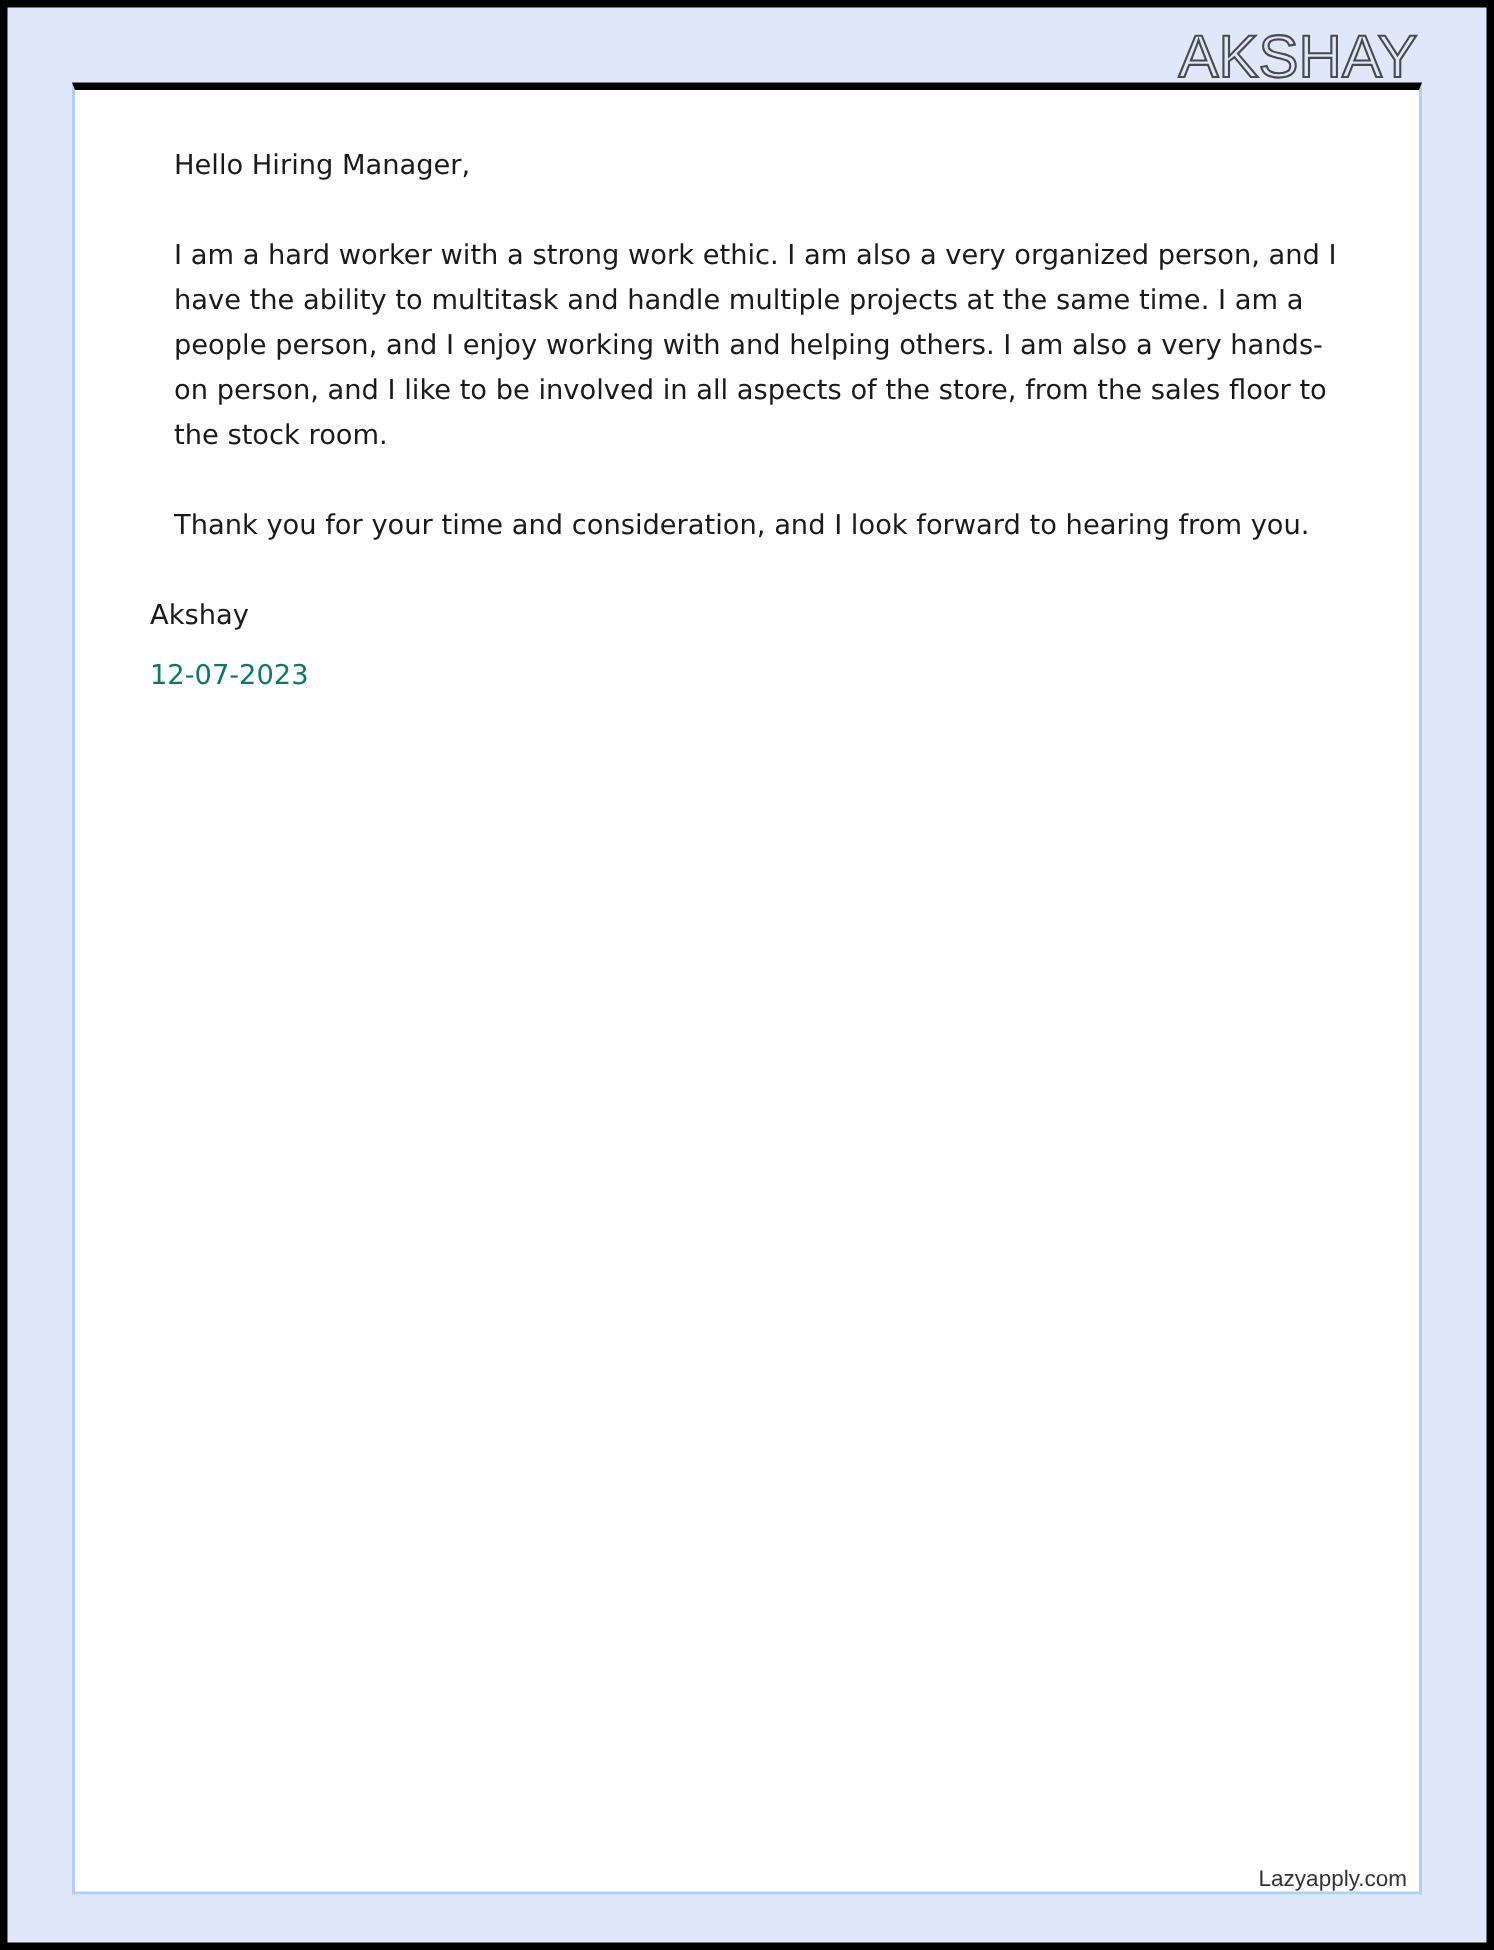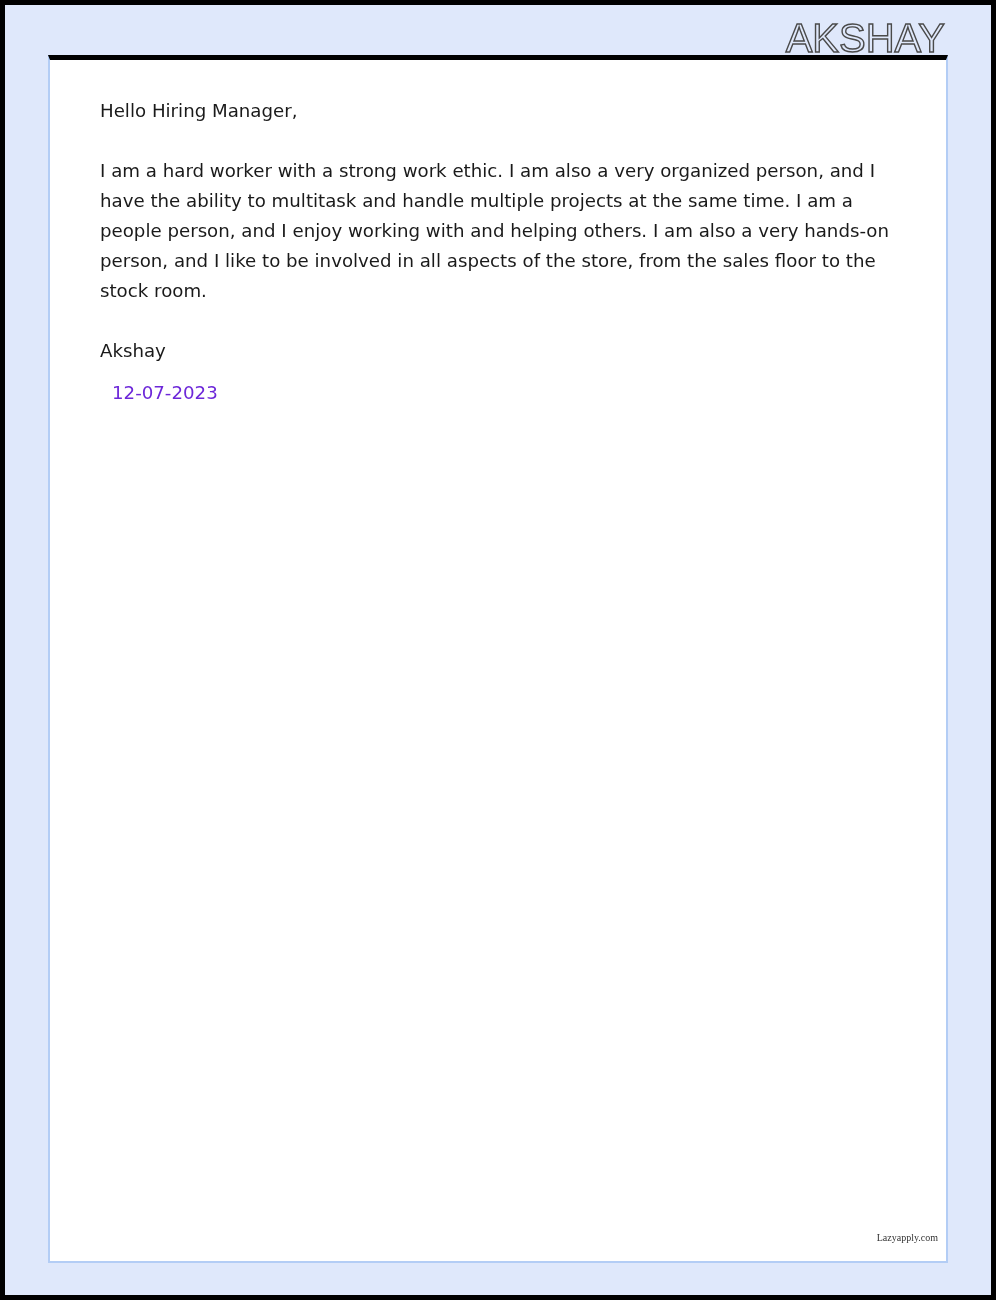--- a/index.html
+++ b/index.html
@@ -39,39 +39,40 @@
     }
     .letter-body {
       position: absolute;
       left: 50px;
       top: 36px;
       width: 800px;
       font-size: 18.2px;
       line-height: 30px;
       color: #1a1a1a;
     }
-    .letter-body p { margin: 0 0 30px 0; }
+    .letter-body p { margin: 0 0 30px 16px; }
     .letter-body p.signature { margin: 0 0 10px 0; }
-    .letter-body p.date { color: #6d28d9; margin: 12px; }
+    .letter-body p.date { color: #0f766e; margin: 0; }
     .footer-brand {
       position: absolute;
       right: 8px;
-      bottom: 15px;
-      font-size: 10px;
+      bottom: 0px;
+      font-size: 15px;
       line-height: 16px;
       color: #333;
-      font-family: Liberation Serif, serif;
+      font-family: Liberation Sans, sans-serif;
     }
   </style>
 </head>
 <body>
 
 <h1 class="name-heading">AKSHAY</h1>
 
 <div class="letter-card">
   <div class="letter-body">
     <p>Hello Hiring Manager,</p>
     <p>I am a hard worker with a strong work ethic. I am also a very organized person, and I have the ability to multitask and handle multiple projects at the same time. I am a people person, and I enjoy working with and helping others. I am also a very hands-on person, and I like to be involved in all aspects of the store, from the sales floor to the stock room.</p>
+    <p>Thank you for your time and consideration, and I look forward to hearing from you.</p>
     <p class="signature">Akshay</p>
     <p class="date">12-07-2023</p>
   </div>
   <div class="footer-brand">Lazyapply.com</div>
 </div>
 
 </body></html>

